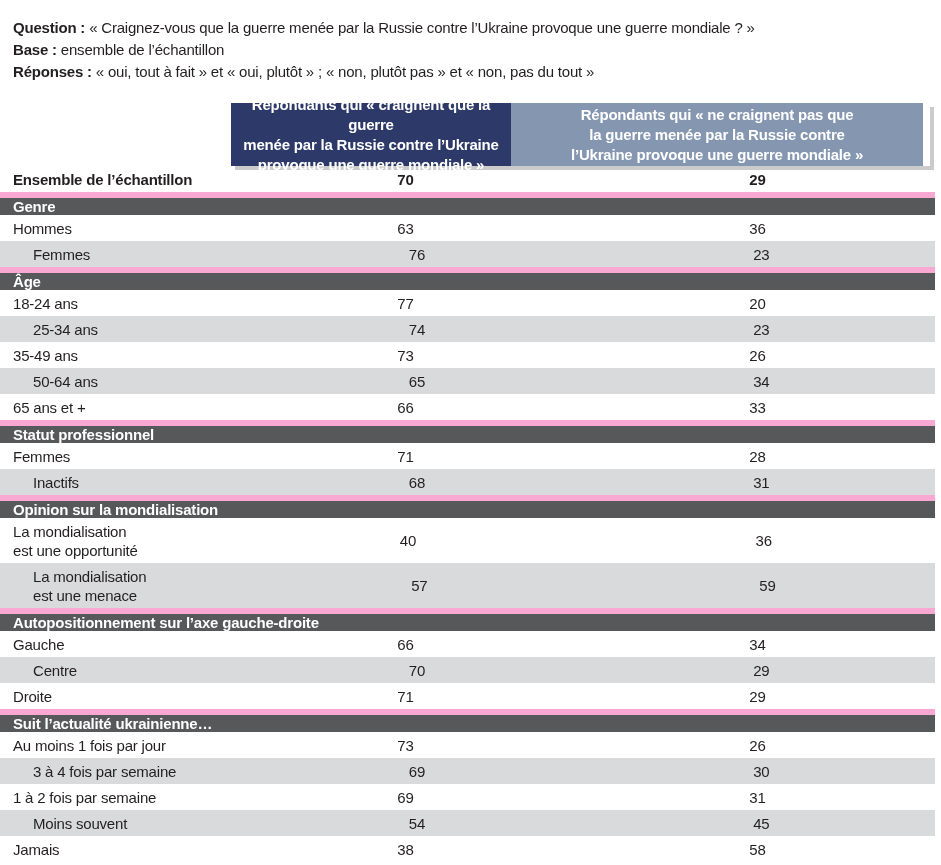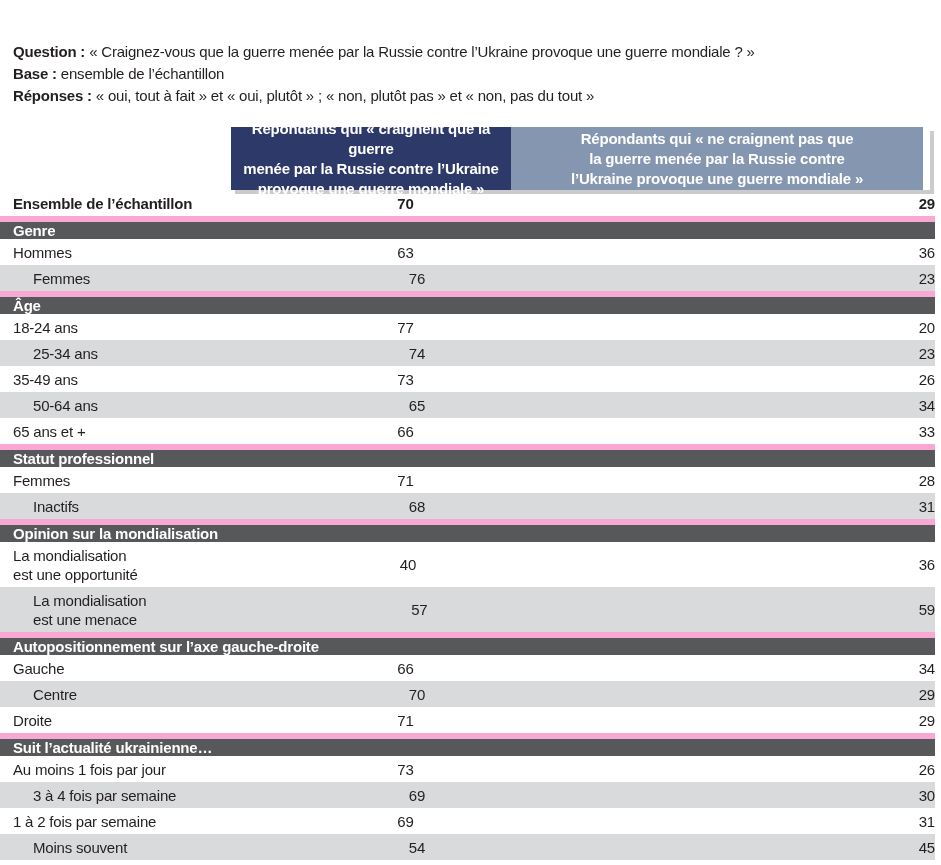--- a/index.html
+++ b/index.html
@@ -1,21 +1,21 @@
 <!DOCTYPE html>
 <html><head>
 <meta charset="utf-8">
 <style>
   html,body { margin:0; padding:0; background:#ffffff; }
   .page {
     width:941px; height:865px; background:#ffffff; position:relative;
     font-family:"Liberation Sans", sans-serif; color:#231f20; overflow:hidden;
   }
   
-  .intro { padding:17px 0 0 13px;margin-top:24px; }
+  .intro { padding:17px 0 0 13px; }
   .intro-line { font-size:15px; line-height:22px; letter-spacing:-0.2px; }
   .intro-label { font-weight:bold; }
   
   .col-headers {
     display:flex; margin:20px 0 0 231px; width:699px;
     box-shadow:4px 4px 0 #cbcbcb;
   }
   .col-head {
     height:63px; display:flex; align-items:center; justify-content:center;
     text-align:center; color:#ffffff; font-weight:bold; font-size:15px;
@@ -27,21 +27,21 @@
   .table { width:935px; }
   .row { display:flex; align-items:center; height:26px; font-size:15px; letter-spacing:-0.2px; }
   .row.tall { height:45px;gap:16px; }
   .row.alt { background:#d9dadb;padding-left:20px; }
   .row.total { font-weight:bold; }
   .cell-label {
     width:231px; padding-left:13px; box-sizing:border-box;
     white-space:pre-line; line-height:19px;
   }
   .cell-v1 { width:349px; text-align:center; }
-  .cell-v2 { width:355px; text-align:right; }
+  .cell-v2 { width:355px; text-align:center; }
   .section-bar {
     height:23px; background:#57585a; border-top:6px solid #f9a8d4;
     color:#ffffff; font-weight:bold; font-size:15px; letter-spacing:-0.2px;
     display:flex; align-items:center; padding-left:13px; box-sizing:border-box;
   }
 </style>
 </head>
 <body>
 
 <div class="page">

